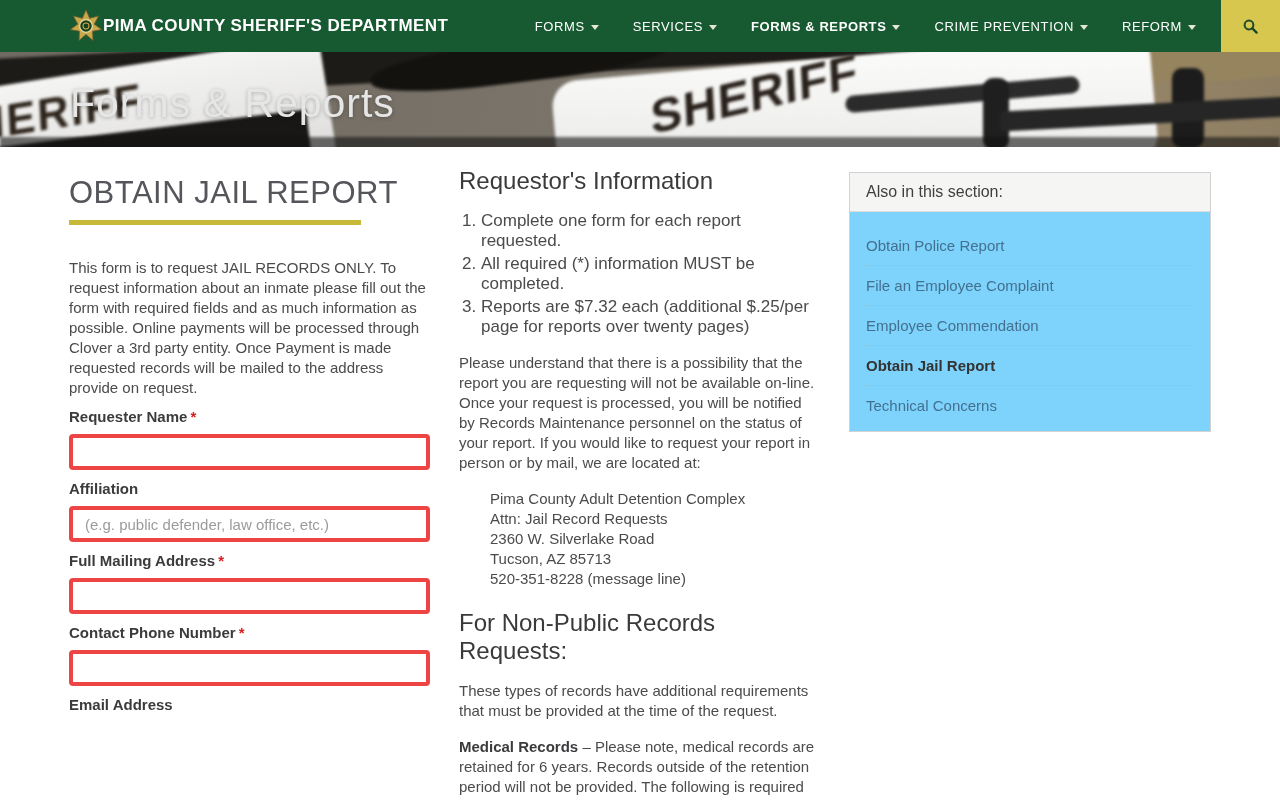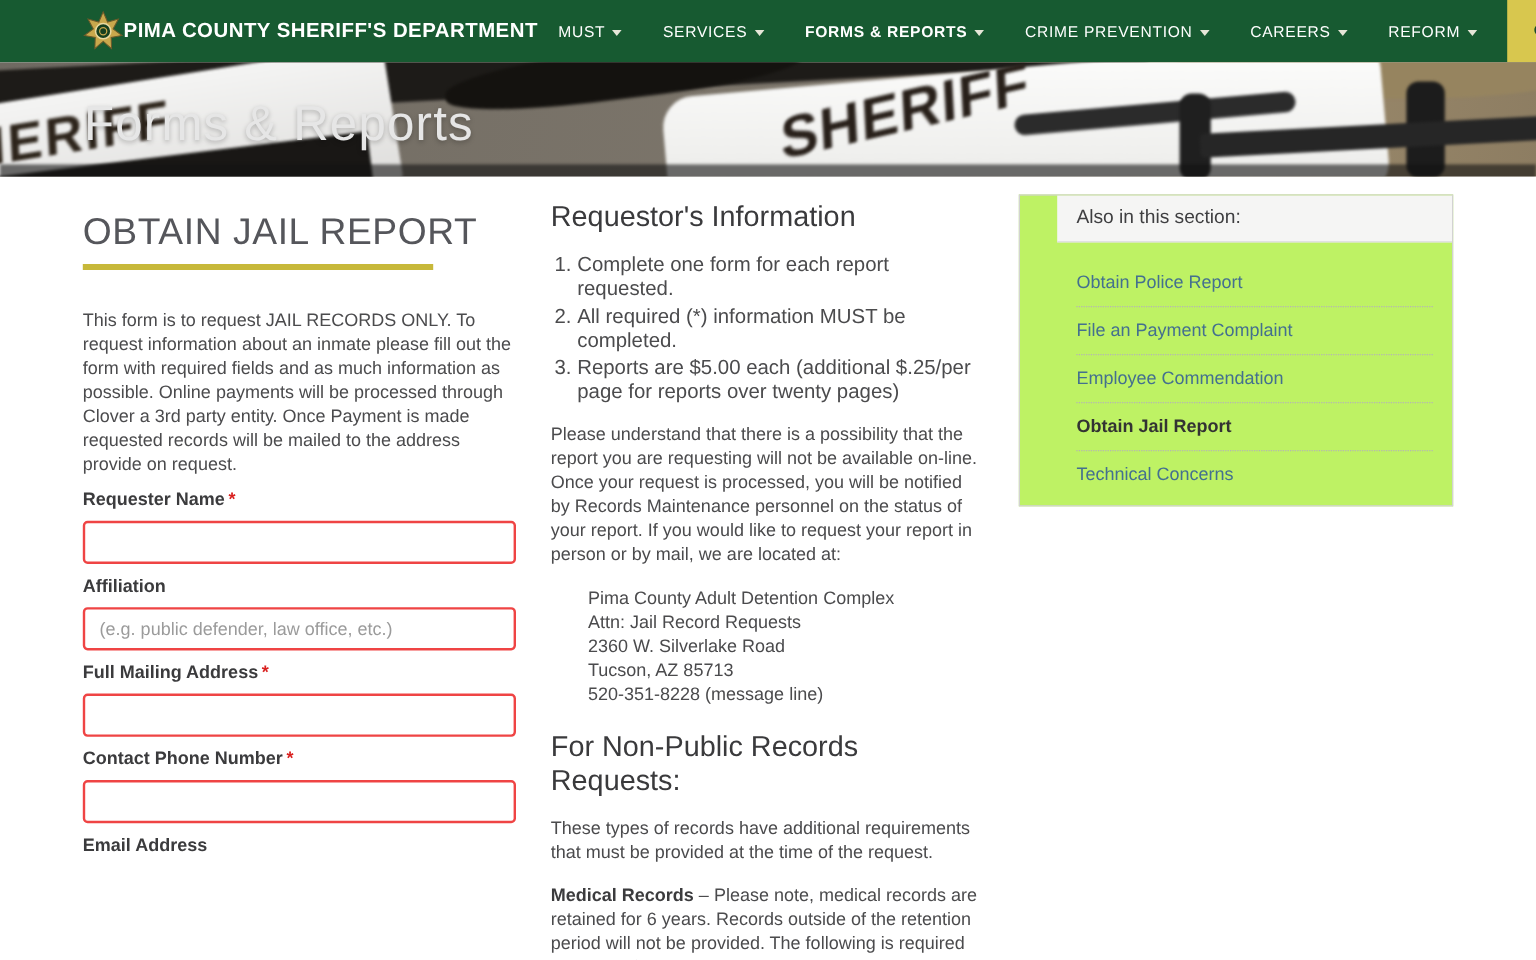--- a/index.html
+++ b/index.html
@@ -45,37 +45,37 @@
   
   .content { display:grid; grid-template-columns:361px 361px 362px; column-gap:29px; padding:0 69px; }
 
   
   .page-title { margin-top:28px; font-size:31px; font-weight:300; color:#55565B; letter-spacing:.5px; white-space:nowrap; }
   .title-rule { width:292px; height:5px; background:#C7B83A; margin-top:9px; }
   .intro { margin-top:33px; font-size:15px; line-height:20px; color:#4b4b4d; }
   .field { margin-top:10px; }
   .field label { display:block; font-size:15px; font-weight:700; color:#3b3b3d; }
   .req { color:#D9201F; font-weight:700; margin-left:3px; }
-  .field input { display:block; width:100%; height:36px; margin-top:9px; border:2px solid #ef4444;
+  .field input { display:block; width:100%; height:36px; margin-top:9px; border:4px solid #ef4444;
     border-radius:4px; padding:0 12px; font-size:15px; color:#4a4a4c; background:#fff;
     font-family:"Liberation Sans", sans-serif; }
   .field input::placeholder { color:#9b9b9b; opacity:1; }
 
   
   .mid h2 { font-size:24px; font-weight:400; color:#3a3a3c;margin-top:20px; }
   .h2-requestor { margin-top:88px; }
   .mid ol { margin-top:16px; padding-left:22px; font-size:17px; line-height:20px; color:#4b4b4d; }
   .mid ol li { margin-bottom:3px; }
   .mid p { font-size:15px; line-height:20px; color:#4b4b4d; margin-top:16px; }
   .address { margin-top:16px; margin-left:31px; font-size:15px; line-height:20px; color:#4b4b4d; font-style:normal; }
   .h2-nonpublic { margin-top:40px; }
   .medical strong { color:#3b3b3d; }
 
   
-  .sidebar-box { margin-top:15px; border:1px solid #d2d2d2; background:#bef264;padding-left:31px; }
+  .sidebar-box { margin-top:25px; border:1px solid #d2d2d2; background:#7dd3fc; }
   .sidebar-head { background:#f5f5f4; border-bottom:1px solid #ddd; padding:10px 16px; font-size:16px; color:#3f3f41; }
   .sidebar-list { padding:14px 16px 6px; }
   .sidebar-link { display:block; padding:11px 0; font-size:15px; color:#44708F; cursor:pointer;
     border-bottom:1px dotted #b5b5b5; text-decoration:none; }
   .sidebar-link:last-child { border-bottom:none; }
   .sidebar-link.current { color:#333; font-weight:700; cursor:default; }
 </style>
 </head>
 <body>
 
@@ -83,37 +83,33 @@
   <div class="brand">
     <svg class="brand-logo" viewBox="0 0 40 40">
       <polygon points="20,1 24.3,11 34.9,8.1 29.7,17.8 38.5,24.2 27.8,26.2 28.2,37.1 20,30 11.8,37.1 12.2,26.2 1.5,24.2 10.3,17.8 5.1,8.1 15.7,11 20,1" fill="#C9A84C" stroke="#6b5a2a" stroke-width="1"></polygon>
       <circle cx="20" cy="20" r="7.5" fill="#17401f" stroke="#e9d9a0" stroke-width="1.5"></circle>
       <circle cx="20" cy="20" r="3.5" fill="none" stroke="#C9A84C" stroke-width="1.2"></circle>
     </svg>
     <span class="brand-title">PIMA COUNTY SHERIFF'S DEPARTMENT</span>
   </div>
   <nav class="nav-menu">
     <div class="nav-item">
-      <span>MUST</span>
+      <span>FORMS</span>
       <span class="caret"></span>
     </div>
     <div class="nav-item">
       <span>SERVICES</span>
       <span class="caret"></span>
     </div>
     <div class="nav-item active">
       <span>FORMS &amp; REPORTS</span>
       <span class="caret"></span>
     </div>
     <div class="nav-item">
       <span>CRIME PREVENTION</span>
-      <span class="caret"></span>
-    </div>
-    <div class="nav-item">
-      <span>CAREERS</span>
       <span class="caret"></span>
     </div>
     <div class="nav-item">
       <span>REFORM</span>
       <span class="caret"></span>
     </div>
     <div class="search-btn">
       <svg width="15" height="15" viewBox="0 0 15 15">
         <circle cx="6" cy="6" r="4.4" fill="none" stroke="#1b4a2a" stroke-width="2"></circle>
         <line x1="9.4" y1="9.4" x2="13.6" y2="13.6" stroke="#1b4a2a" stroke-width="2.4" stroke-linecap="round"></line>
@@ -171,41 +167,41 @@
       <label><span>Email Address</span></label>
 
     </div>
   </section>
 
   <section class="mid">
     <h2 class="h2-requestor">Requestor's Information</h2>
     <ol>
       <li>Complete one form for each report requested.</li>
       <li>All required (*) information MUST be completed.</li>
-      <li>Reports are $5.00 each (additional $.25/per page for reports over twenty pages)</li>
+      <li>Reports are $7.32 each (additional $.25/per page for reports over twenty pages)</li>
     </ol>
     <p>Please understand that there is a possibility that the report you are requesting will not be available on-line. Once your request is processed, you will be notified by Records Maintenance personnel on the status of your report. If you would like to request your report in person or by mail, we are located at:</p>
     <div class="address">
       <div>Pima County Adult Detention Complex</div>
       <div>Attn: Jail Record Requests</div>
       <div>2360 W. Silverlake Road</div>
       <div>Tucson, AZ 85713</div>
       <div>520-351-8228 (message line)</div>
     </div>
     <h2 class="h2-nonpublic">For Non-Public Records Requests:</h2>
     <p>These types of records have additional requirements that must be provided at the time of the request.</p>
     <p class="medical"><strong>Medical Records</strong><span> – Please note, medical records are retained for 6 years. Records outside of the retention period will not be provided. The following is required for medical record requests:</span></p>
   </section>
 
   <aside>
     <div class="sidebar-box">
       <div class="sidebar-head">Also in this section:</div>
       <div class="sidebar-list">
         <a class="sidebar-link">Obtain Police Report</a>
-        <a class="sidebar-link">File an Payment Complaint</a>
+        <a class="sidebar-link">File an Employee Complaint</a>
         <a class="sidebar-link">Employee Commendation</a>
         <a class="sidebar-link current">Obtain Jail Report</a>
         <a class="sidebar-link">Technical Concerns</a>
       </div>
     </div>
   </aside>
 
 </main>
 
 </body></html>

